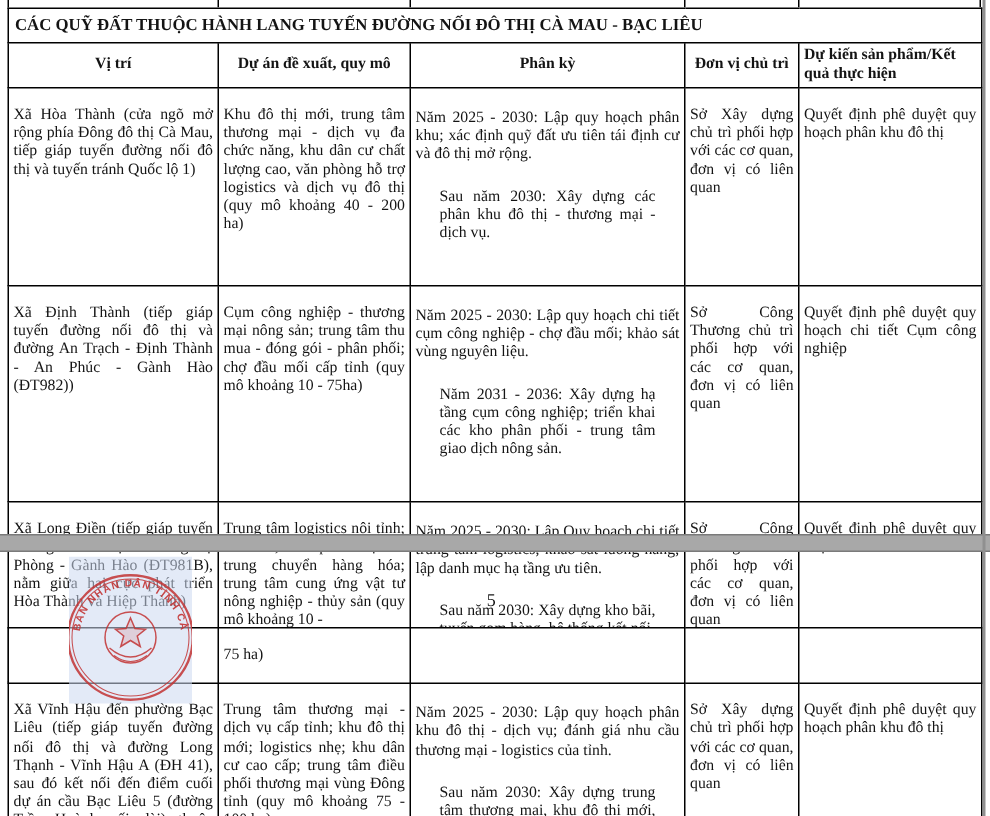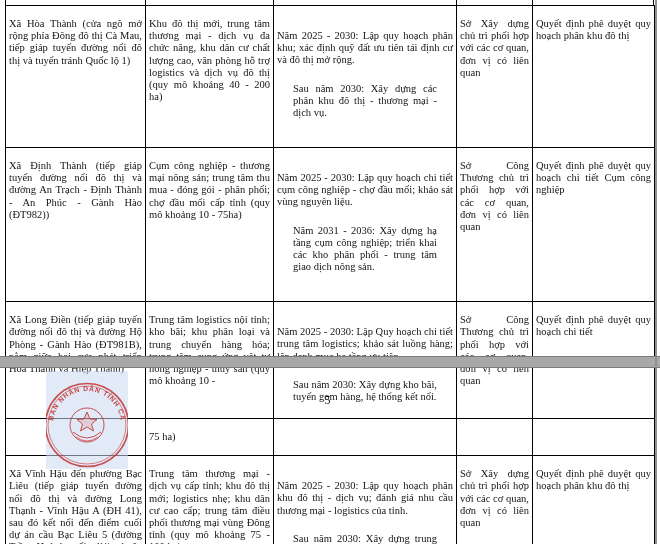--- a/index.html
+++ b/index.html
@@ -15,21 +15,21 @@
   .t2{top:418px;}
   .doc-table td,.doc-table th{
     border:1px solid #000;vertical-align:top;padding:12px 3px;
     font-size:10.5px;line-height:1.16;overflow:hidden;
   }
   .title-row td{font-weight:bold;font-size:11.2px;padding:3px 4px;vertical-align:middle;}
   .head-row th{font-weight:bold;text-align:center;vertical-align:middle;padding:2px 3px;}
   .head-row th.left{text-align:left;}
   .just{text-align:justify;}
   .vmid{vertical-align:middle;}
-  .cellp p{margin:12px 0 7px 0;}
+  .cellp p{margin:2px 0 7px 0;}
   .cellp p:last-child{margin:16px;}
 
   
   .page-gap{
     position:absolute;left:0;top:356px;width:660px;height:12px;
     background:#a8a8a8;border-top:1px solid #7a7a7a;border-bottom:1px solid #7a7a7a;
     box-sizing:border-box;z-index:2;
   }
   
   .page-edge{position:absolute;left:655px;top:0;width:2px;height:544px;background:#909090;z-index:3;}
@@ -52,20 +52,30 @@
 
   <table class="doc-table t1">
     <colgroup>
       <col style="width:140px">
         <col style="width:128px">
         <col style="width:183px">
       <col style="width:76px">
         <col style="width:122px">
     </colgroup>
     <tbody>
+        <tr class="title-row" style="height:23px">
+      <td colspan="5">CÁC QUỸ ĐẤT THUỘC HÀNH LANG TUYẾN ĐƯỜNG NỐI ĐÔ THỊ CÀ MAU - BẠC LIÊU</td>
+    </tr>
+    <tr class="head-row" style="height:30px">
+      <th>Vị trí</th>
+      <th>Dự án đề xuất, quy mô</th>
+      <th>Phân kỳ</th>
+      <th>Đơn vị chủ trì</th>
+      <th class="left">Dự kiến sản phẩm/Kết quả thực hiện</th>
+    </tr>
     <tr style="height:87px">
       <td class="just">Xã Hòa Thành (cửa ngõ mở rộng phía Đông đô thị Cà Mau, tiếp giáp tuyến đường nối đô thị và tuyến tránh Quốc lộ 1)</td>
       <td class="just">Khu đô thị mới, trung tâm thương mại - dịch vụ đa chức năng, khu dân cư chất lượng cao, văn phòng hỗ trợ logistics và dịch vụ đô thị (quy mô khoảng 40 - 200 ha)</td>
       <td class="just cellp">
         <p>Năm 2025 - 2030: Lập quy hoạch phân khu; xác định quỹ đất ưu tiên tái định cư và đô thị mở rộng.</p>
         <p>Sau năm 2030: Xây dựng các phân khu đô thị - thương mại - dịch vụ.</p>
       </td>
       <td class="just">Sở Xây dựng chủ trì phối hợp với các cơ quan, đơn vị có liên quan</td>
       <td class="just vmid">Quyết định phê duyệt quy hoạch phân khu đô thị</td>
     </tr>

